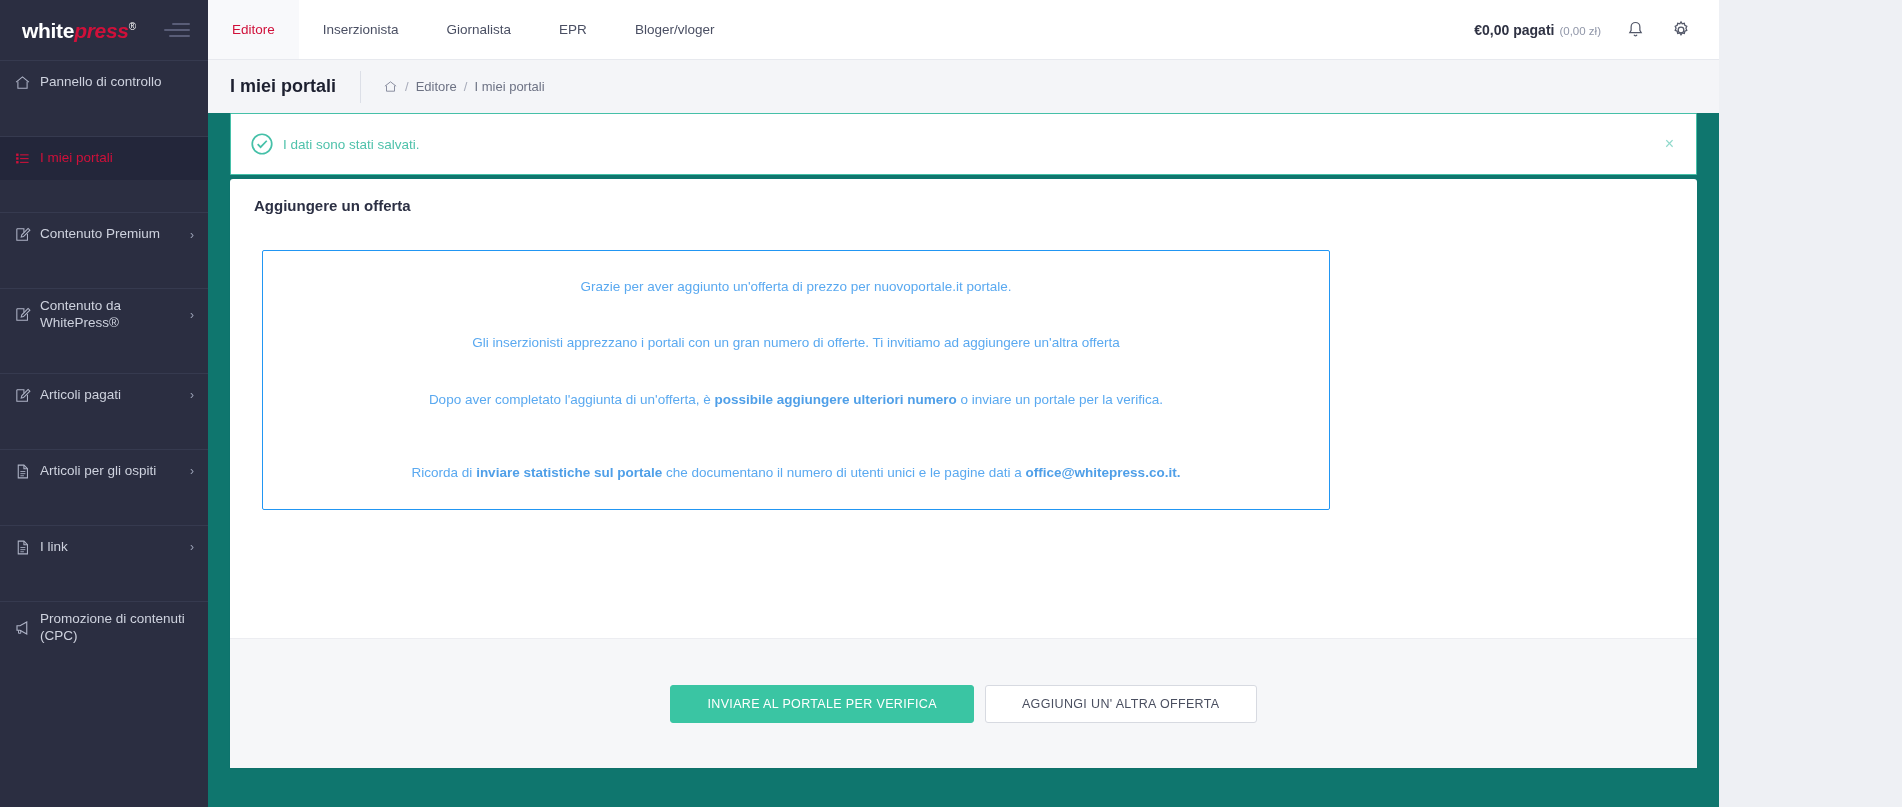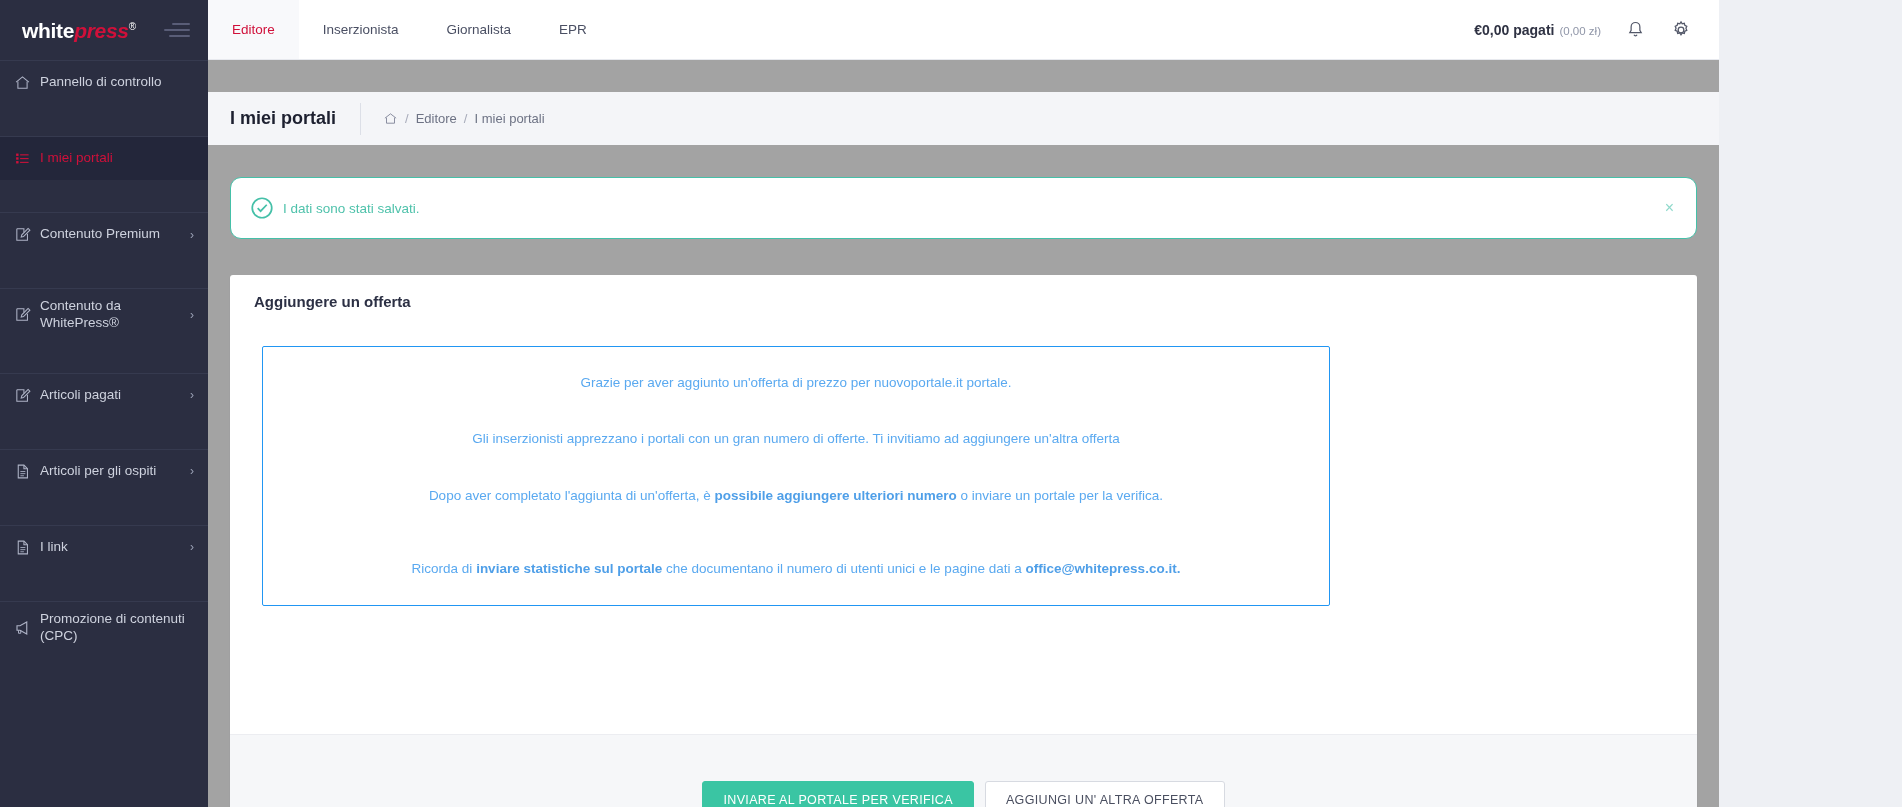--- a/index.html
+++ b/index.html
@@ -47,21 +47,21 @@
     position: relative;
   }
   .nav-item:first-child { border-top: 1px solid #363a4f; }
   .nav-item .ic { width: 26px; min-width: 26px; display: flex; align-items: center; justify-content: flex-start; }
   .nav-item .lbl { flex: 1; line-height: 1.25; }
   .nav-item .chev { color: #9aa0b5; font-size: 12px; padding-left: 6px; }
   .nav-item.active { background: #23263a; color: #d0103a; }
   .nav-item.active .lbl { color: #d0103a; }
 
   
-  .main { flex: 1; height: 807px; display: flex; flex-direction: column; background: #a3a3a3; gap: 32px; }
+  .main { flex: 1; height: 807px; display: flex; flex-direction: column; background: #0f766e; }
 
   .topbar {
     height: 60px; min-height: 60px; background: #ffffff;
     display: flex; align-items: stretch; justify-content: space-between;
     border-bottom: 1px solid #e7e9ee;
   }
   .tabs { display: flex; align-items: stretch; }
   .tab {
     display: flex; align-items: center;
     padding: 0 24px;
@@ -90,25 +90,25 @@
   .bcrumb a { color: #6d7284; text-decoration: none; cursor: pointer; }
   .bcrumb .sep { color: #a7abba; }
   .bcrumb .home { display: inline-flex; align-items: center; }
   .bcrumb .home svg { stroke: #6d7284; fill: none; stroke-width: 1.3; }
 
   .content { flex: 1; padding: 0 22px 0 22px; overflow: hidden; }
 
   .alert {
     background: #ffffff;
     border: 1px solid #45c0a8;
-    border-radius: 11px;
+    border-radius: 1px;
     height: 62px;
     display: flex; align-items: center;
     padding: 0 16px 0 10px;
-    margin-bottom: 36px;
+    margin-bottom: 4px;
     position: relative;
   }
   .alert .ck { width: 42px; min-width: 42px; display: flex; align-items: center; justify-content: center; }
   .alert .ck svg { stroke: #45c0a8; fill: none; stroke-width: 1.6; }
   .alert .msg { font-size: 13.5px; color: #4fc2ab; flex: 1; }
   .alert .x {
     color: #8fd9cb; font-size: 16px; cursor: pointer; line-height: 1;
     padding: 4px 6px; user-select: none;
   }
 
@@ -150,21 +150,21 @@
   .card-foot {
     background: #f6f7f9;
     border-top: 1px solid #ecedf1;
     height: 130px;
     display: flex; align-items: center; justify-content: center;
     gap: 11px;
   }
   .btn {
     font-size: 12.5px;
     letter-spacing: .35px;
-    padding: 11px 20px;
+    padding: 11px 36px;
     border-radius: 3px;
     cursor: pointer;
     white-space: nowrap;
     border: 1px solid transparent;
   }
   .btn-primary { background: #3ac5a3; color: #ffffff; border-color: #3ac5a3; }
   .btn-outline { background: #ffffff; color: #4a4f60; border-color: #d7dae1; }
 </style>
 </head>
 <body>
@@ -281,20 +281,21 @@
   </aside>
 
   <section class="main">
 
     <header class="topbar">
       <div class="tabs">
         <div class="tab active">Editore</div>
         <div class="tab">Inserzionista</div>
         <div class="tab">Giornalista</div>
         <div class="tab">EPR</div>
+        <div class="tab">Bloger/vloger</div>
       </div>
       <div class="topright">
         <div class="balance"><span>€0,00 pagati</span><span class="sub">(0,00 zł)</span></div>
         <div class="tico">
           <svg width="21" height="21" viewBox="0 0 24 24">
               <path d="M12 4a5 5 0 0 0-5 5v4l-1.5 2.5h13L17 13V9a5 5 0 0 0-5-5z"></path>
               <path d="M10.3 18a1.8 1.8 0 0 0 3.4 0"></path>
             </svg>
         </div>
         <div class="tico">

